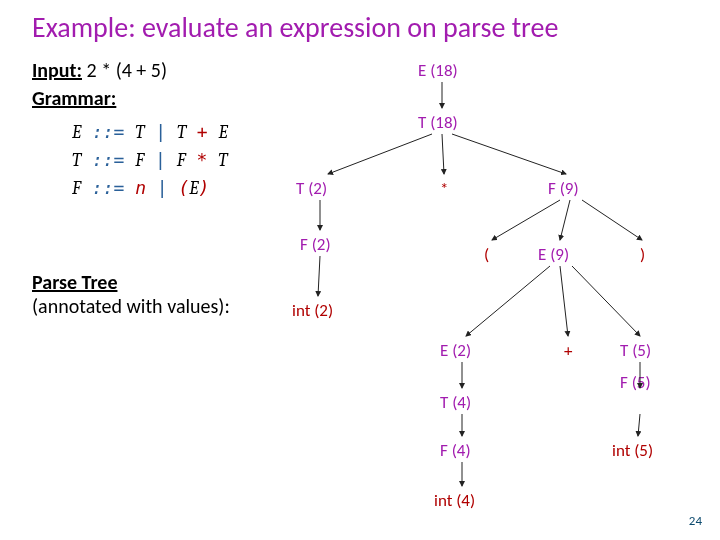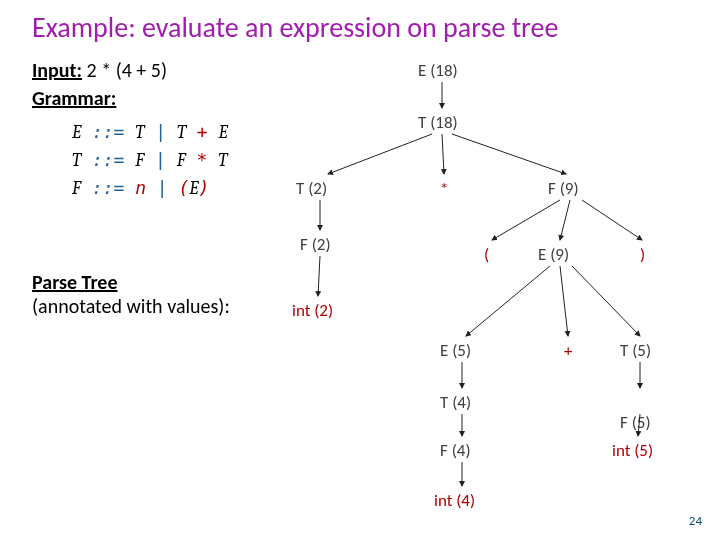--- a/index.html
+++ b/index.html
@@ -66,21 +66,21 @@
     font-size: 13px;
     color: #0c4a6e;
   }
   .node, .leaf, .opnode {
     position: absolute;
     font-size: 17px;
     white-space: nowrap;
     text-align: center;
     font-family: Calibri, sans-serif;
   }
-  .node { color: #404040; text-align: right; }
+  .node { color: #a21caf; text-align: right; }
   .leaf { color: #b00000; }
   .opnode { color: #b00000; }
   svg.arrows {
     position: absolute;
     top: 0;
     left: 0;
     width: 720px;
     height: 540px;
     pointer-events: none;
   }
@@ -127,26 +127,26 @@
   <div class="node" style="left:548px; top:178px;">F  (9)</div>
 
   <div class="node" style="left:300px; top:234px;">F  (2)</div>
 
   <div class="opnode" style="left:484px; top:244px;">(</div>
   <div class="node" style="left:538px; top:244px;">E (9)</div>
   <div class="opnode" style="left:640px; top:244px;">)</div>
 
   <div class="leaf" style="left:292px; top:300px;">int (2)</div>
 
-  <div class="node" style="left:440px; top:340px;">E  (5)</div>
+  <div class="node" style="left:440px; top:340px;">E  (2)</div>
   <div class="opnode" style="left:564px; top:340px;">+</div>
   <div class="node" style="left:620px; top:340px;">T  (5)</div>
 
   <div class="node" style="left:440px; top:392px;">T  (4)</div>
-  <div class="node" style="left:620px; top:412px;">F  (5)</div>
+  <div class="node" style="left:620px; top:372px;">F  (5)</div>
 
   <div class="node" style="left:440px; top:440px;">F  (4)</div>
   <div class="leaf" style="left:612px; top:440px;">int (5)</div>
 
   <div class="leaf" style="left:434px; top:490px;">int (4)</div>
 
   <svg class="arrows">
     <defs>
       <marker id="ah" markerWidth="6" markerHeight="6" refX="5" refY="3" orient="auto">
         <polygon points="0,0 6,3 0,6"></polygon>

